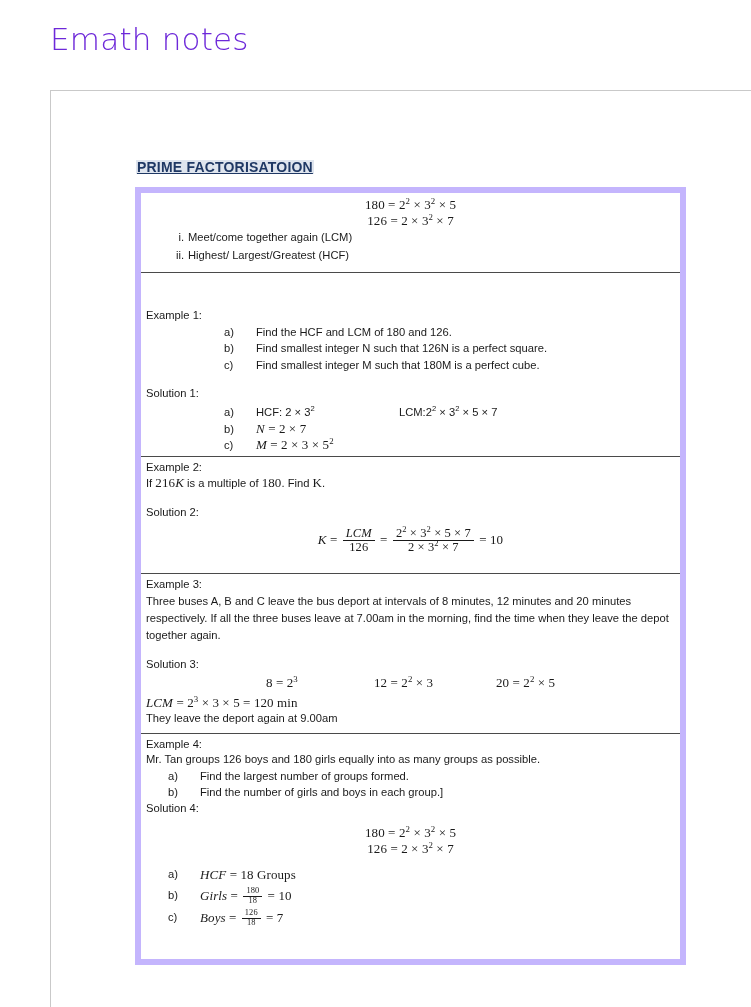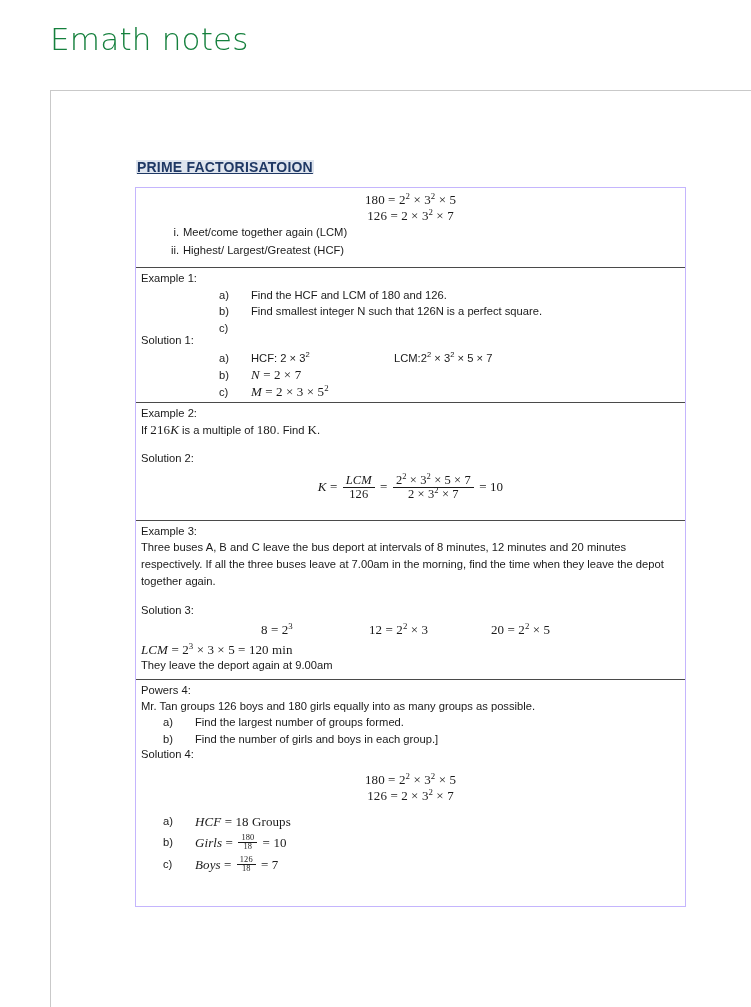--- a/index.html
+++ b/index.html
@@ -17,21 +17,21 @@
   }
 
   
   #doc-title {
     position: absolute;
     left: 50px;
     top: 21px;
     font-size: 31px;
     font-weight: 300;
     letter-spacing: 0.2px;
-    color: #15803d;
+    color: #6d28d9;
     font-family: "DejaVu Sans", sans-serif;
     white-space: nowrap;
   }
 
   
   #page-sheet {
     position: absolute;
     left: 50px;
     top: 90px;
     width: 760px;           
@@ -58,21 +58,21 @@
     padding: 0 1px;
     line-height: 14px;
   }
 
   
   #notes-table {
     position: absolute;
     left: 135px;
     top: 187px;
     width: 551px;
-    border: 1px solid #c4b5fd;
+    border: 6px solid #c4b5fd;
     border-collapse: collapse;
     box-sizing: border-box;
     background: #ffffff;
   }
   .row {
     border-bottom: 1px solid #4a4a4a;
     box-sizing: border-box;
     padding: 3px 5px 4px 5px;
   }
   .row:last-child { border-bottom: none; }
@@ -198,33 +198,34 @@
         <span class="rn">i.</span>
         <span>Meet/come together again (LCM)</span>
       </li>
       <li>
         <span class="rn">ii.</span>
         <span>Highest/ Largest/Greatest (HCF)</span>
       </li>
     </ol>
   </div>
 
-  <div class="row" style="padding-bottom:2px;">
+  <div class="row" style="padding-bottom:2px;margin-top:32px;">
     <div class="txt label">Example 1:</div>
     <ol class="alpha txt indent-deep">
       <li>
         <span class="ltr">a)</span>
         <span>Find the HCF and LCM of 180 and 126.</span>
       </li>
       <li>
         <span class="ltr">b)</span>
         <span>Find smallest integer N such that 126N is a perfect square.</span>
       </li>
       <li>
         <span class="ltr">c)</span>
+        <span>Find smallest integer M such that 180M is a perfect cube.</span>
       </li>
     </ol>
     <div class="spacer"></div>
     <div class="txt label">Solution 1:</div>
     <ol class="alpha txt indent-deep" style="margin-top:2px;">
       <li style="position:relative;height:17px;">
         <span class="ltr">a)</span>
         <span>HCF: 2 × 3<sup>2</sup></span>
         <span style="position:absolute;left:175px;top:0;">LCM:2<sup>2</sup> × 3<sup>2</sup> × 5 × 7</span>
       </li>
@@ -271,21 +272,21 @@
       <span style="left:215px;margin-left:13px;">12 = 2<sup>2</sup> × 3</span>
       <span style="left:350px;">20 = 2<sup>2</sup> × 5</span>
     </div>
     <div class="math">
       <span class="it">LCM</span> = 2<sup>3</sup> × 3 × 5 = 120 min
     </div>
     <div class="txt">They leave the deport again at 9.00am</div>
   </div>
 
   <div class="row" style="padding-bottom:30px;">
-    <div class="txt label">Powers 4:</div>
+    <div class="txt label">Example 4:</div>
     <div class="txt">Mr. Tan groups 126 boys and 180 girls equally into as many groups as possible.</div>
     <ol class="alpha txt indent-small">
       <li>
         <span class="ltr">a)</span>
         <span>Find the largest number of groups formed.</span>
       </li>
       <li>
         <span class="ltr">b)</span>
         <span>Find the number of girls and boys in each group.]</span>
       </li>

